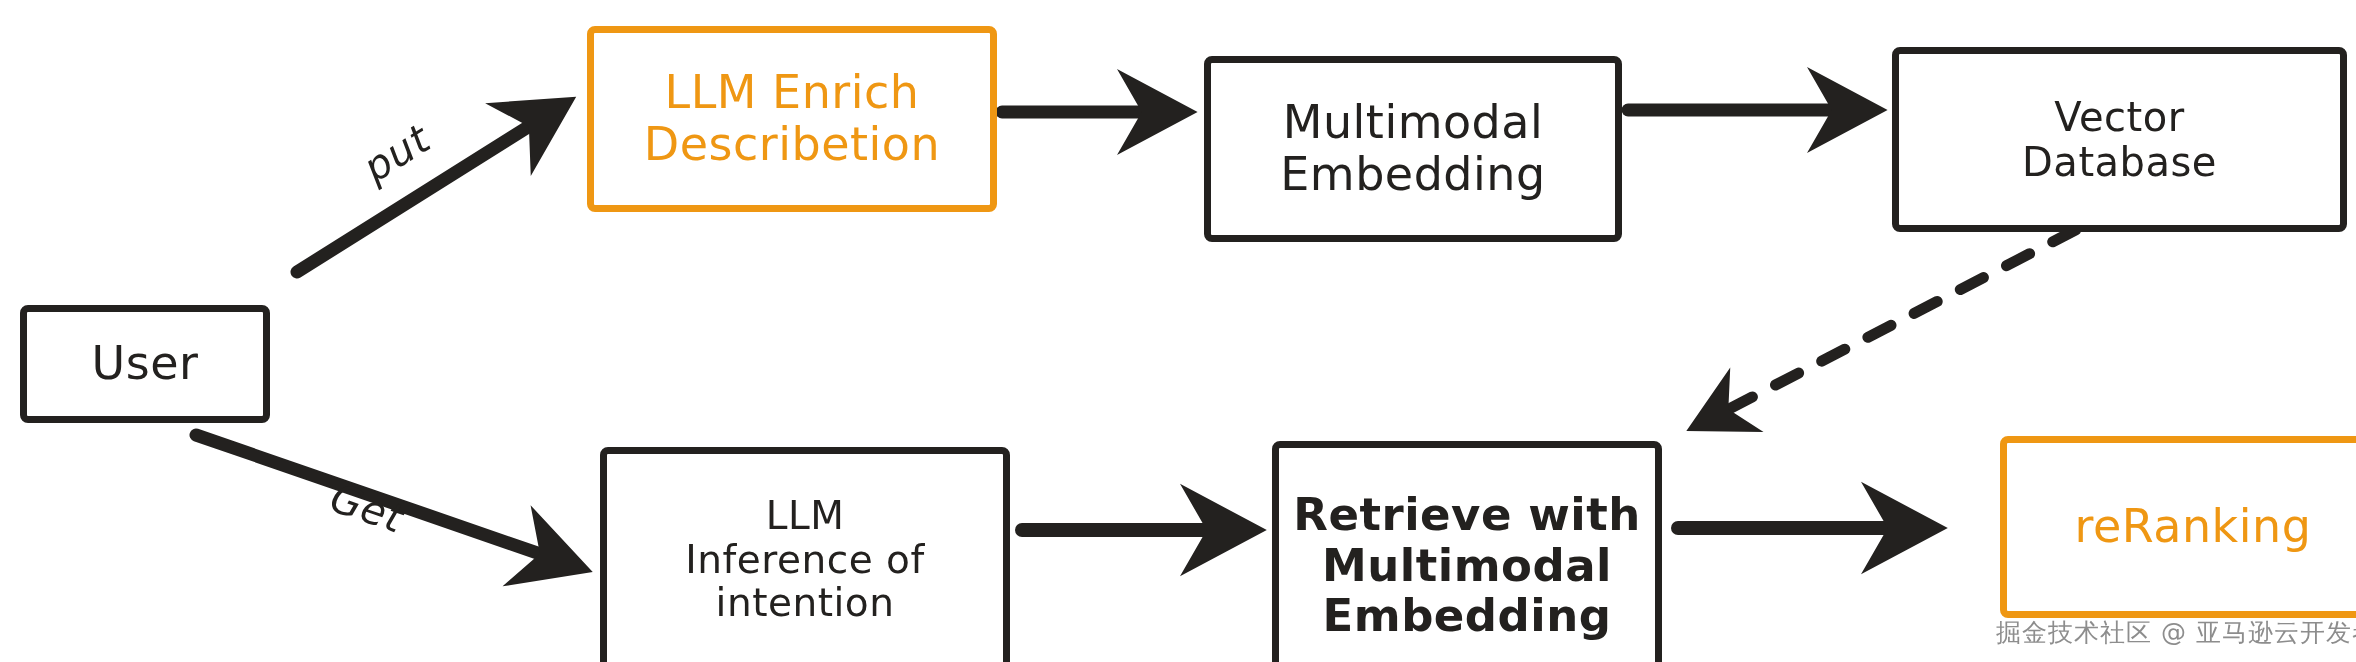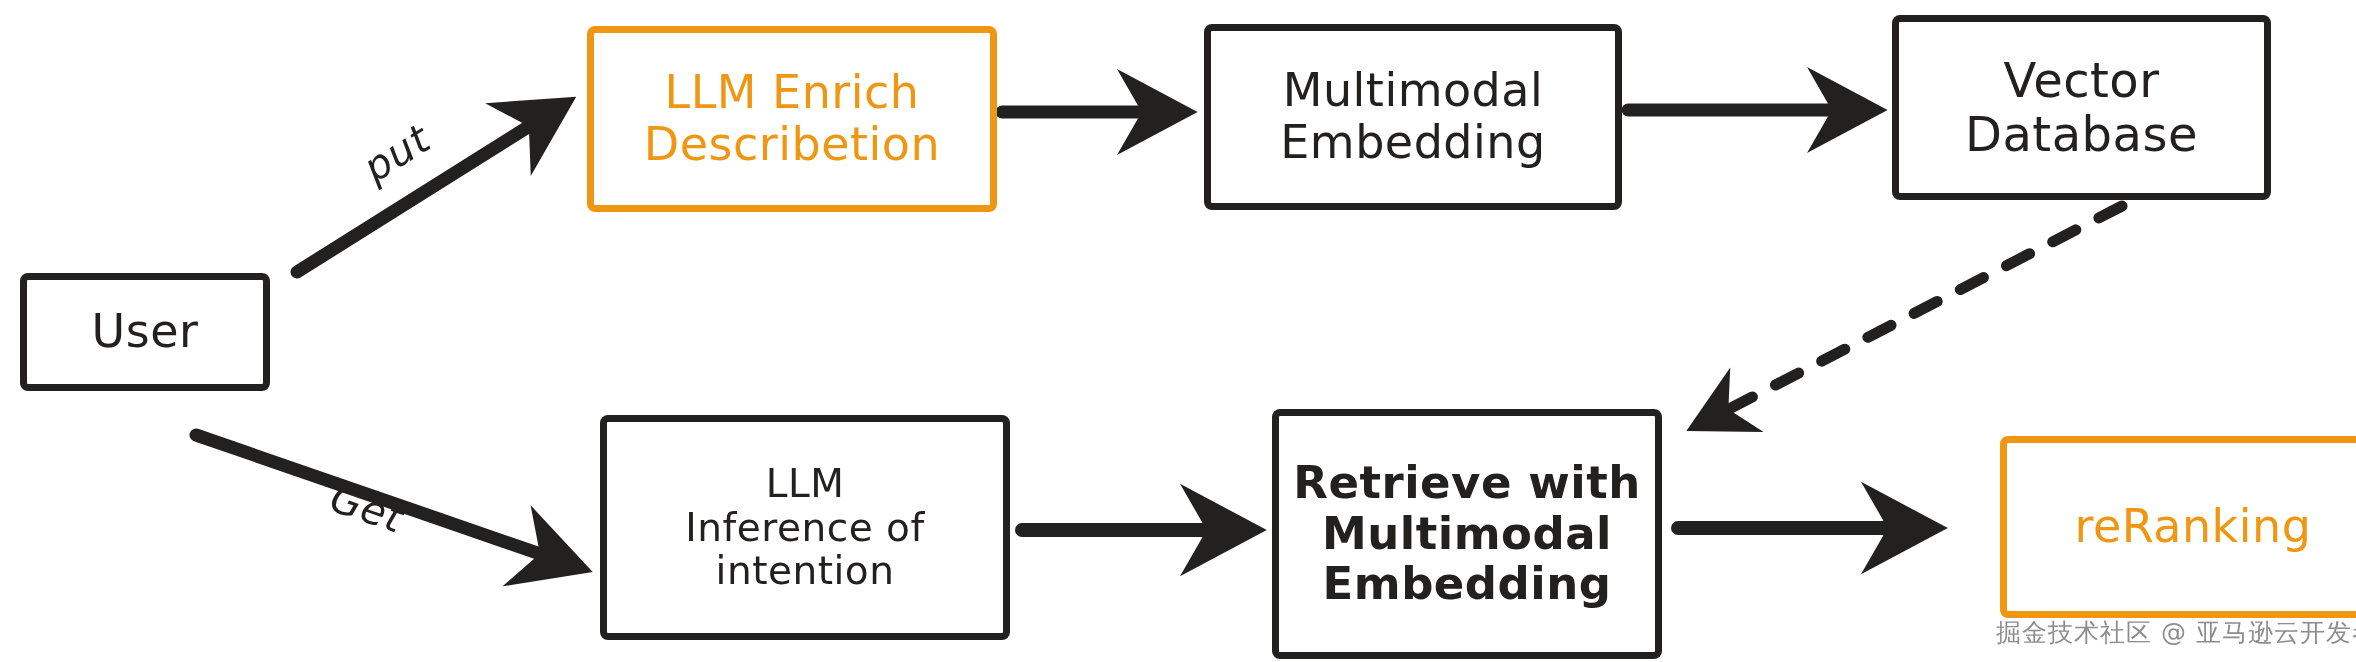--- a/index.html
+++ b/index.html
@@ -37,20 +37,21 @@
     justify-content: center;
     text-align: center;
     line-height: 1.12;
     white-space: pre-line;
     letter-spacing: 0.5px;
   }
   .node-dark {
     border-color: #23211f;
     border-width: 7px;
     color: #23211f;
+    margin-top: 32px;
   }
   .node-orange {
     border-color: #ef9713;
     border-width: 7px;
     color: #ef9713;
   }
   .edge-label {
     position: absolute;
     color: #23211f;
     font-size: 40px;
@@ -99,21 +100,21 @@
   </svg>
 
   <div class="node-box node-dark" style="left:20px; top:273px; width:250px; height:118px; font-size:46px;">User</div>
 
   <div class="node-box node-orange" style="left:587px; top:26px; width:410px; height:186px; font-size:46px;">LLM Enrich
 Describetion</div>
 
   <div class="node-box node-dark" style="left:1204px; top:24px; width:418px; height:186px; font-size:46px;">Multimodal
 Embedding</div>
 
-  <div class="node-box node-dark" style="left:1892px; top:15px; width:379px; height:185px; font-size:48px;">Vector
+  <div class="node-box node-dark" style="left:1892px; top:15px; width:455px; height:185px; font-size:40px;">Vector
 Database</div>
 
   <div class="node-box node-dark" style="left:600px; top:415px; width:410px; height:225px; font-size:39px;">LLM
 Inference of
 intention</div>
 
   <div class="node-box node-dark" style="left:1272px; top:409px; width:390px; height:250px; font-size:45px;font-weight:bold;">Retrieve with
 Multimodal
 Embedding</div>
 

